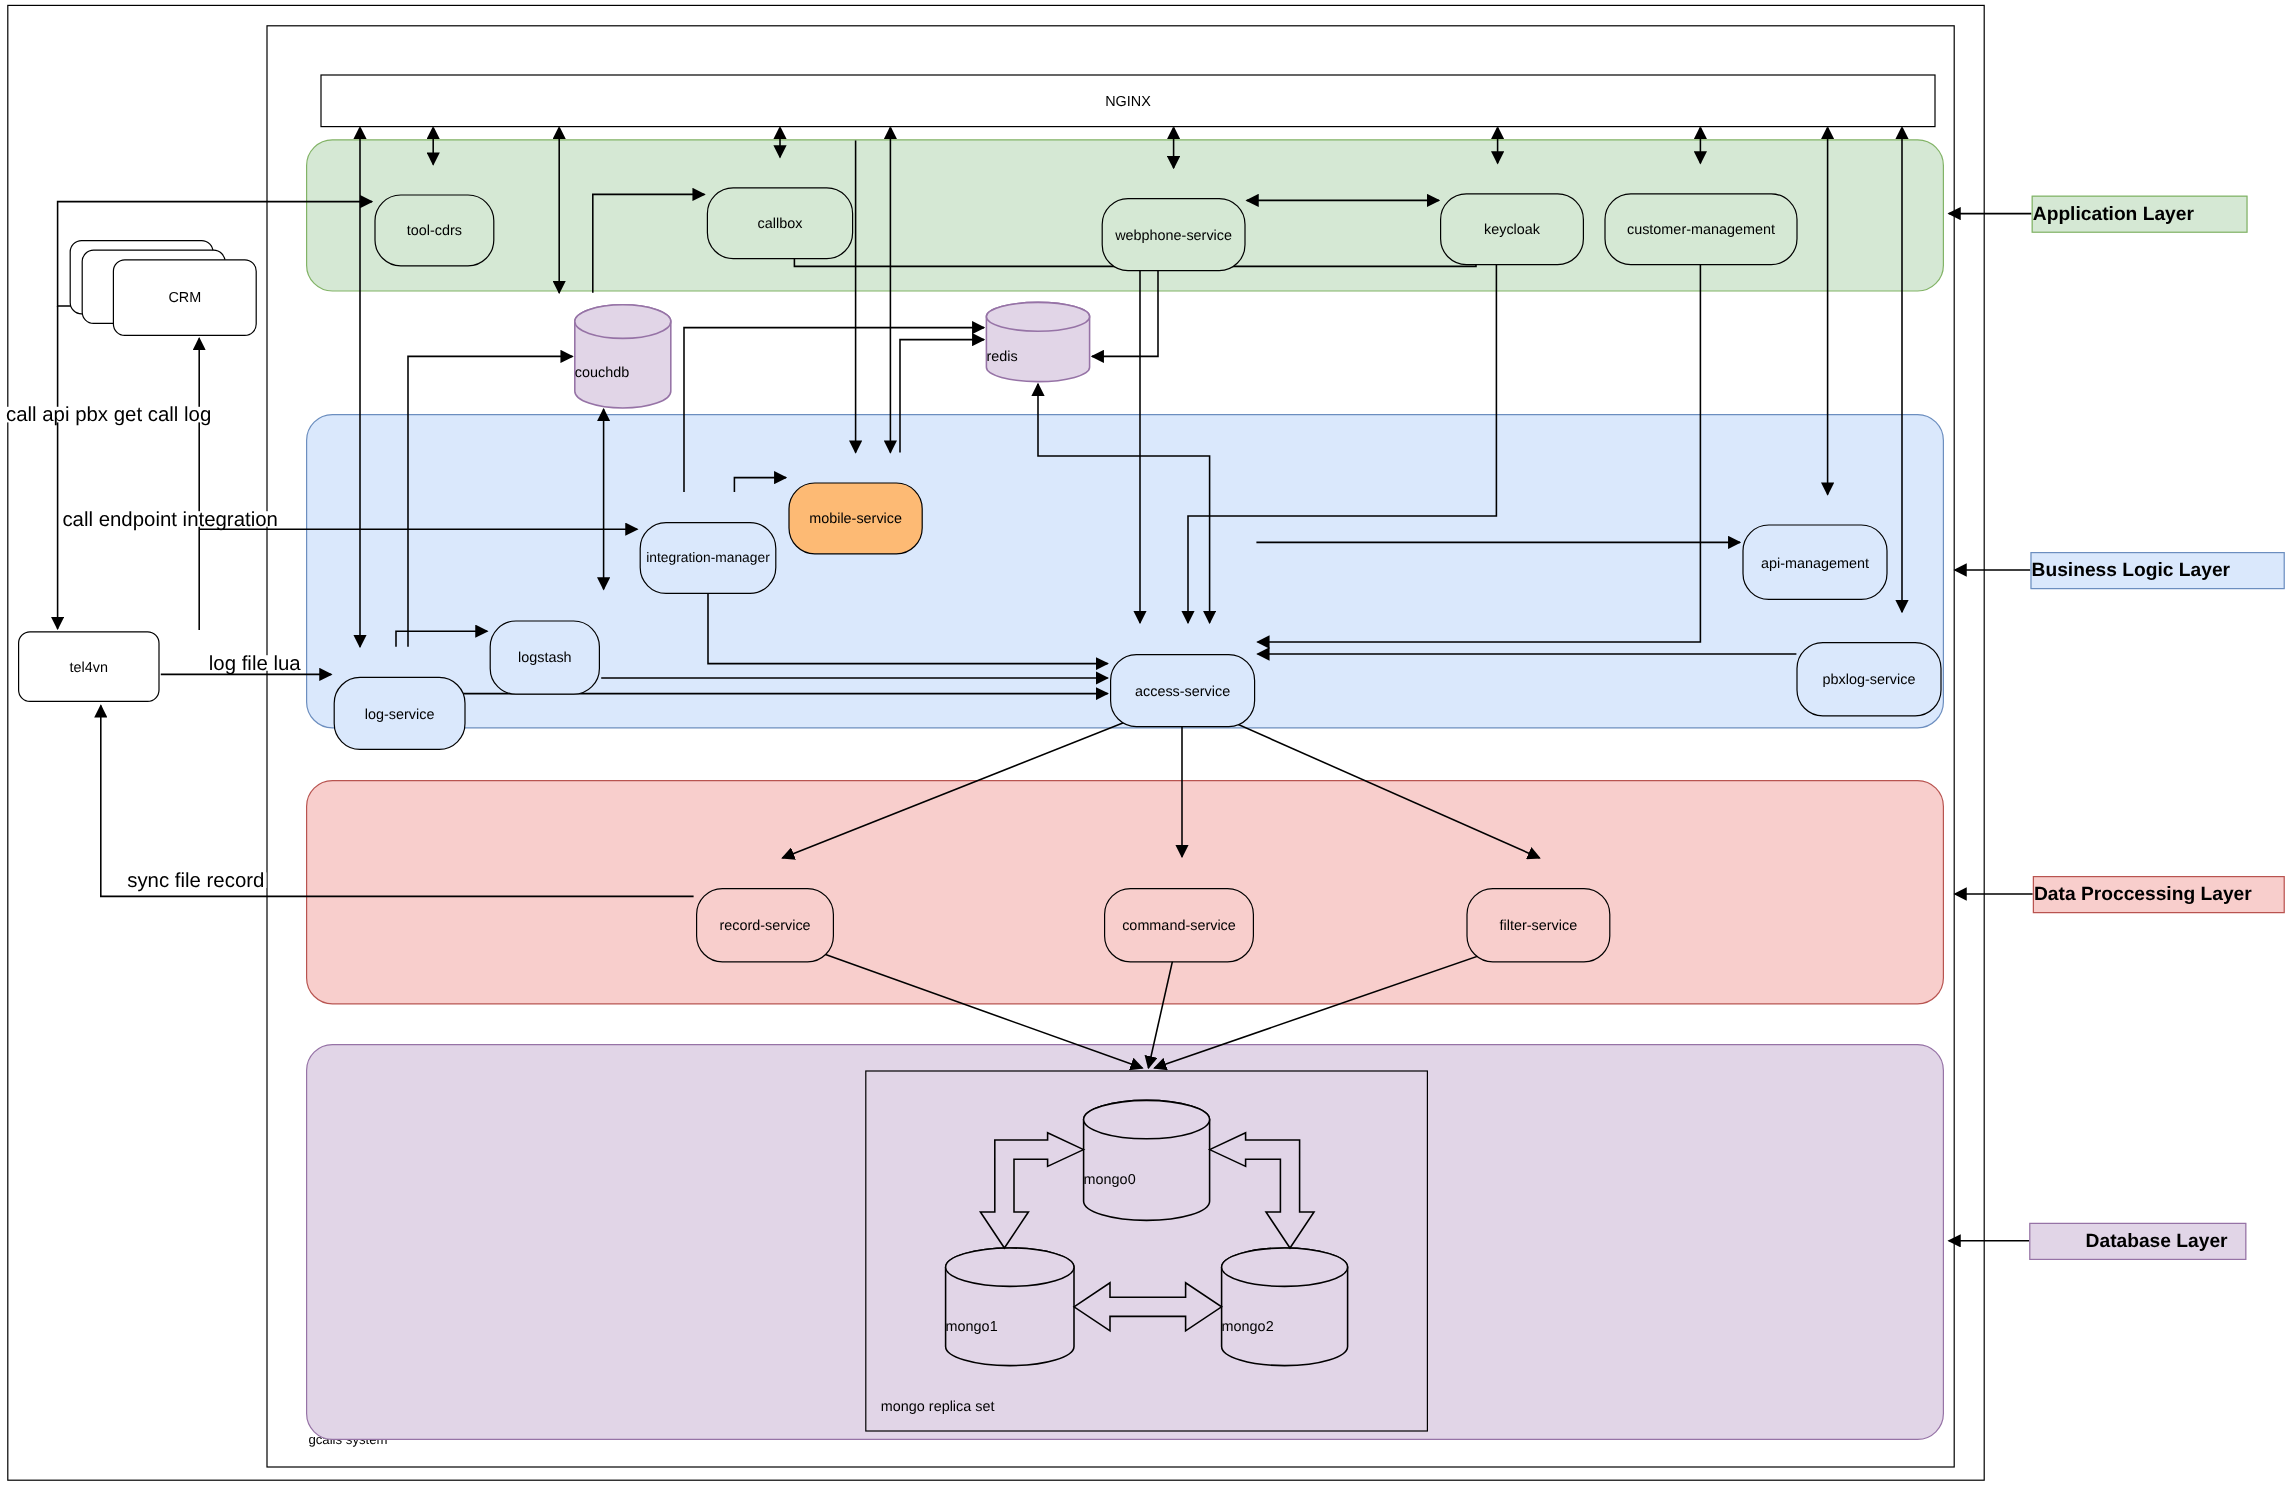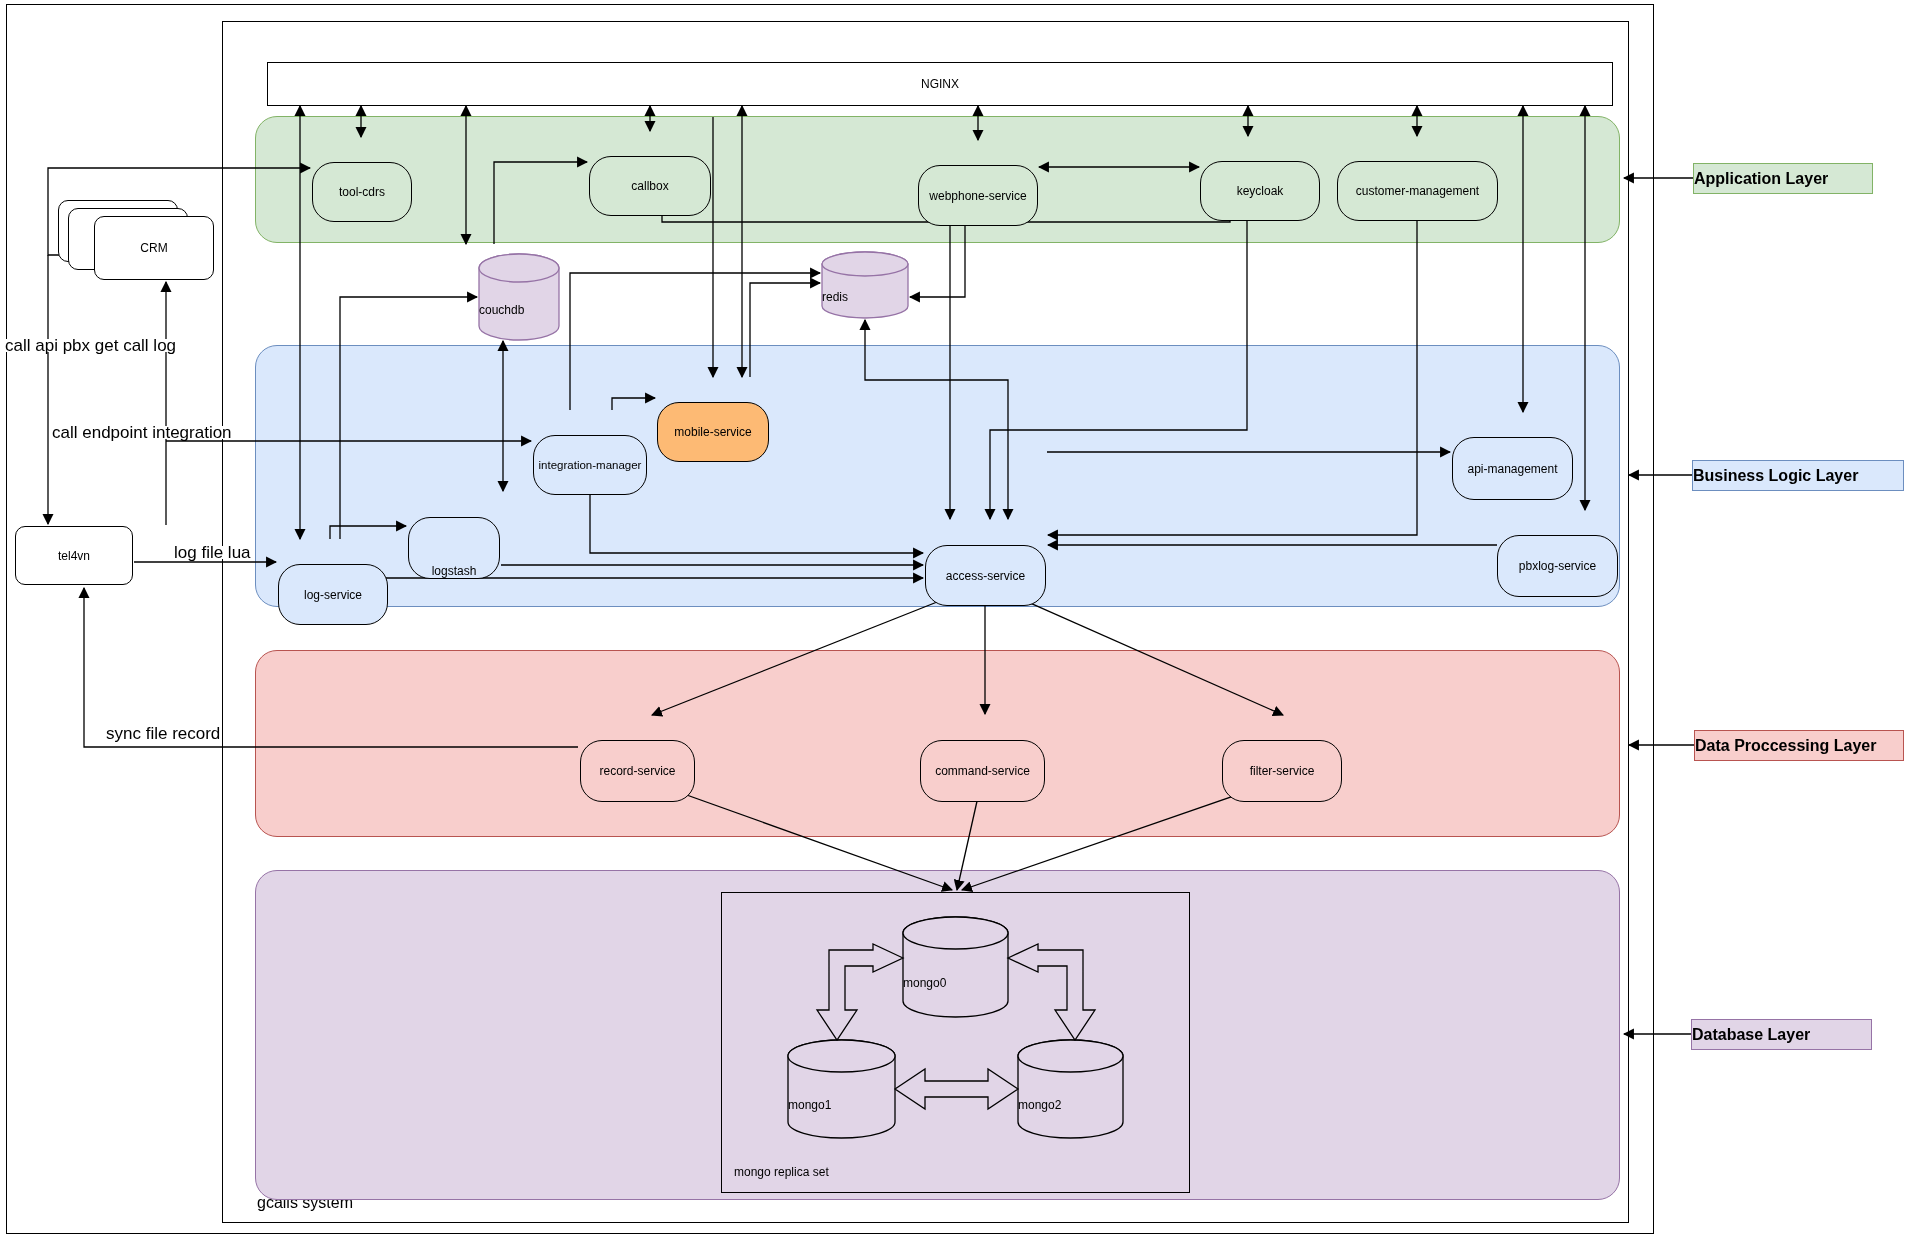--- a/index.html
+++ b/index.html
@@ -28,21 +28,21 @@
     display:flex;align-items:center;
     font-size:12px;white-space:nowrap;
   }
   .edge-label{
     font-size:17px;background:#fff;padding:0 2px;white-space:nowrap;line-height:13px;
   }
   .layer-label{
     border:1px solid;display:flex;align-items:center;justify-content:flex-start;
     font-size:16px;font-weight:bold;white-space:nowrap;
   }
-  .corner-label{font-size:16px;white-space:nowrap;}
+  .corner-label{font-size:11px;white-space:nowrap;}
   svg.wires{position:absolute;left:0;top:0;pointer-events:none;}
 </style>
 </head>
 <body>
 
 <div class="stage">
 
   <div class="abs frame" style="left:6px;top:4px;width:1648px;height:1230px;"></div>
 
   <div class="abs frame" style="left:222px;top:21px;width:1407px;height:1202px;">
@@ -170,21 +170,21 @@
   <div class="abs cyl-label" style="left:822px;top:276px;width:86px;height:42px;">
       <span>redis</span>
     </div>
 
   <div class="abs node" style="left:657px;top:378px;width:112px;height:60px;background:#fdba74;">
       <span>mobile-service</span>
     </div>
   <div class="abs node" style="left:533px;top:411px;width:114px;height:60px;background:#dae8fc;font-size:11.5px;">
       <span>integration-manager</span>
     </div>
-  <div class="abs node" style="left:408px;top:493px;width:92px;height:62px;background:#dae8fc;align-items:flex-end;">
+  <div class="abs node" style="left:408px;top:493px;width:92px;height:62px;background:#dae8fc;">
       <span>logstash</span>
     </div>
   <div class="abs node" style="left:278px;top:540px;width:110px;height:61px;background:#dae8fc;">
       <span>log-service</span>
     </div>
   <div class="abs node" style="left:925px;top:521px;width:121px;height:61px;background:#dae8fc;">
       <span>access-service</span>
     </div>
   <div class="abs node" style="left:1452px;top:413px;width:121px;height:63px;background:#dae8fc;">
       <span>api-management</span>
@@ -229,17 +229,17 @@
 
   <div class="abs layer-label" style="left:1693px;top:163px;width:180px;height:31px;background:#d5e8d4;border-color:#82b366;">
       <span>Application Layer</span>
     </div>
   <div class="abs layer-label" style="left:1692px;top:460px;width:212px;height:31px;background:#dae8fc;border-color:#6c8ebf;">
       <span>Business Logic Layer</span>
     </div>
   <div class="abs layer-label" style="left:1694px;top:730px;width:210px;height:31px;background:#f8cecc;border-color:#b85450;">
       <span>Data Proccessing Layer</span>
     </div>
-  <div class="abs layer-label" style="left:1691px;top:1019px;width:181px;height:31px;background:#e1d5e7;border-color:#9673a6;">
+  <div class="abs layer-label" style="left:1691px;top:1019px;width:181px;height:31px;background:#e1d5e7;border-color:#9673a6;padding-left:46px;">
       <span>Database Layer</span>
     </div>
 
 </div>
 
 </body></html>

